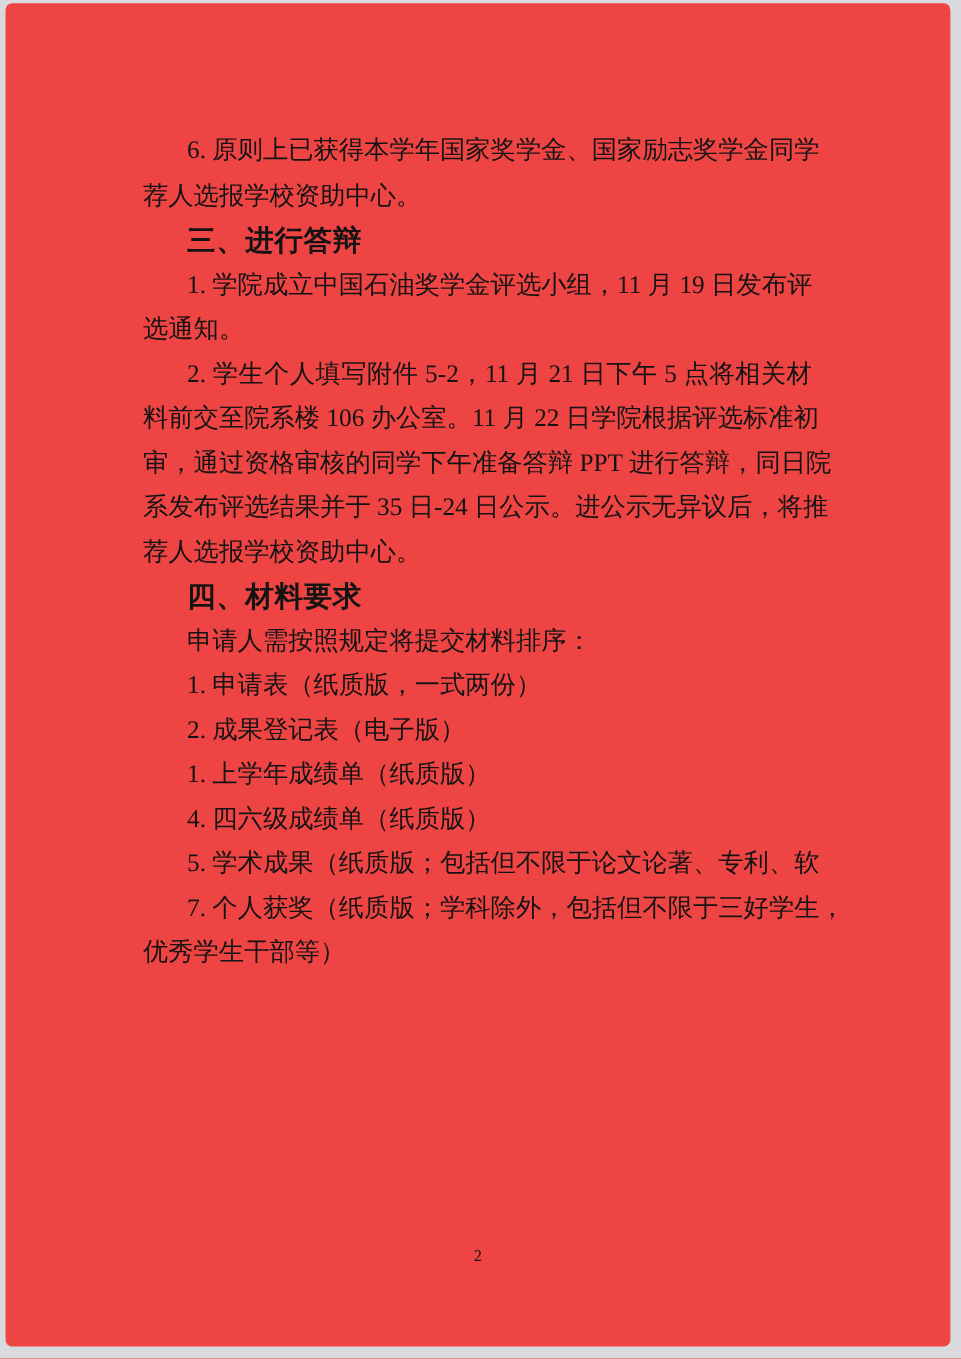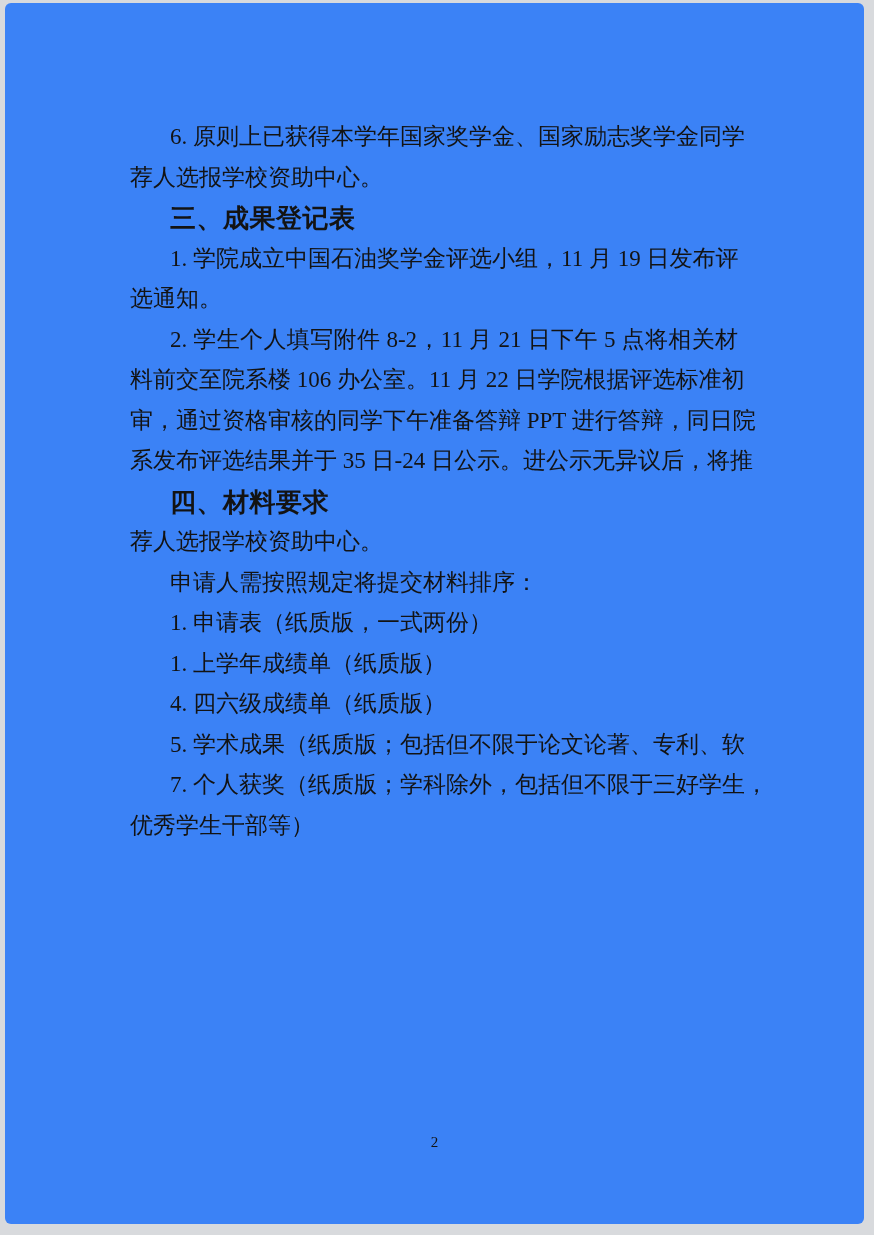--- a/index.html
+++ b/index.html
@@ -7,21 +7,21 @@
     width: 874px; height: 1235px;
     background: #d8dadd;
     position: relative;
     overflow: hidden;
     font-family: "Liberation Serif", "DejaVu Serif", serif;
   }
   .paper {
     position: absolute;
     left: 5px; top: 3px;
     width: 859px; height: 1221px;
-    background: #3b82f6;
+    background: #ef4444;
     border-radius: 6px;
   }
   .content {
     position: absolute;
     left: 125px; top: 114px;
     width: 608px;
     color: #131313;
     font-size: 23px;
   }
   .ln {
@@ -49,31 +49,32 @@
     color: #131313;
   }
 </style>
 </head>
 <body>
 
 <div class="paper">
   <div class="content">
     <div class="ln indent justify">6. 原则上已获得本学年国家奖学金、国家励志奖学金同学</div>
     <div class="ln">荐人选报学校资助中心。</div>
-    <div class="ln indent heading">三、成果登记表</div>
+    <div class="ln indent heading">三、进行答辩</div>
     <div class="ln indent justify">1. 学院成立中国石油奖学金评选小组，11 月 19 日发布评</div>
     <div class="ln">选通知。</div>
-    <div class="ln indent justify">2. 学生个人填写附件 8-2，11 月 21 日下午 5 点将相关材</div>
+    <div class="ln indent justify">2. 学生个人填写附件 5-2，11 月 21 日下午 5 点将相关材</div>
     <div class="ln justify">料前交至院系楼 106 办公室。11 月 22 日学院根据评选标准初</div>
     <div class="ln justify">审，通过资格审核的同学下午准备答辩 PPT 进行答辩，同日院</div>
     <div class="ln justify">系发布评选结果并于 35 日-24 日公示。进公示无异议后，将推</div>
+    <div class="ln">荐人选报学校资助中心。</div>
     <div class="ln indent heading">四、材料要求</div>
-    <div class="ln">荐人选报学校资助中心。</div>
     <div class="ln indent">申请人需按照规定将提交材料排序：</div>
     <div class="ln indent">1. 申请表（纸质版，一式两份）</div>
+    <div class="ln indent">2. 成果登记表（电子版）</div>
     <div class="ln indent">1. 上学年成绩单（纸质版）</div>
     <div class="ln indent">4. 四六级成绩单（纸质版）</div>
     <div class="ln indent justify">5. 学术成果（纸质版；包括但不限于论文论著、专利、软</div>
     <div class="ln indent justify">7. 个人获奖（纸质版；学科除外，包括但不限于三好学生，</div>
     <div class="ln">优秀学生干部等）</div>
   </div>
   <div class="page-number">2</div>
 </div>
 
 </body></html>

